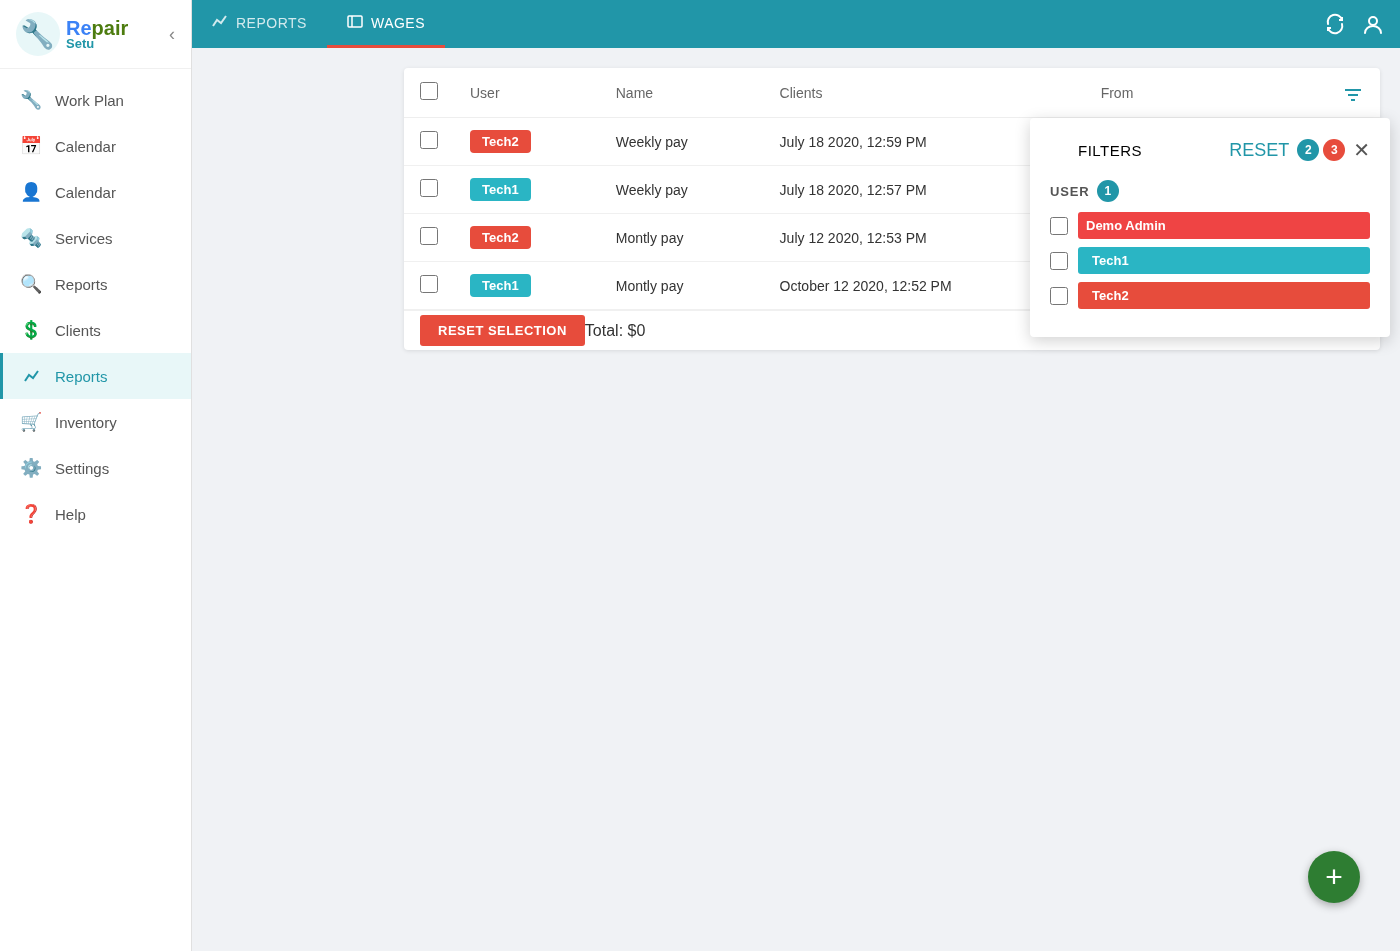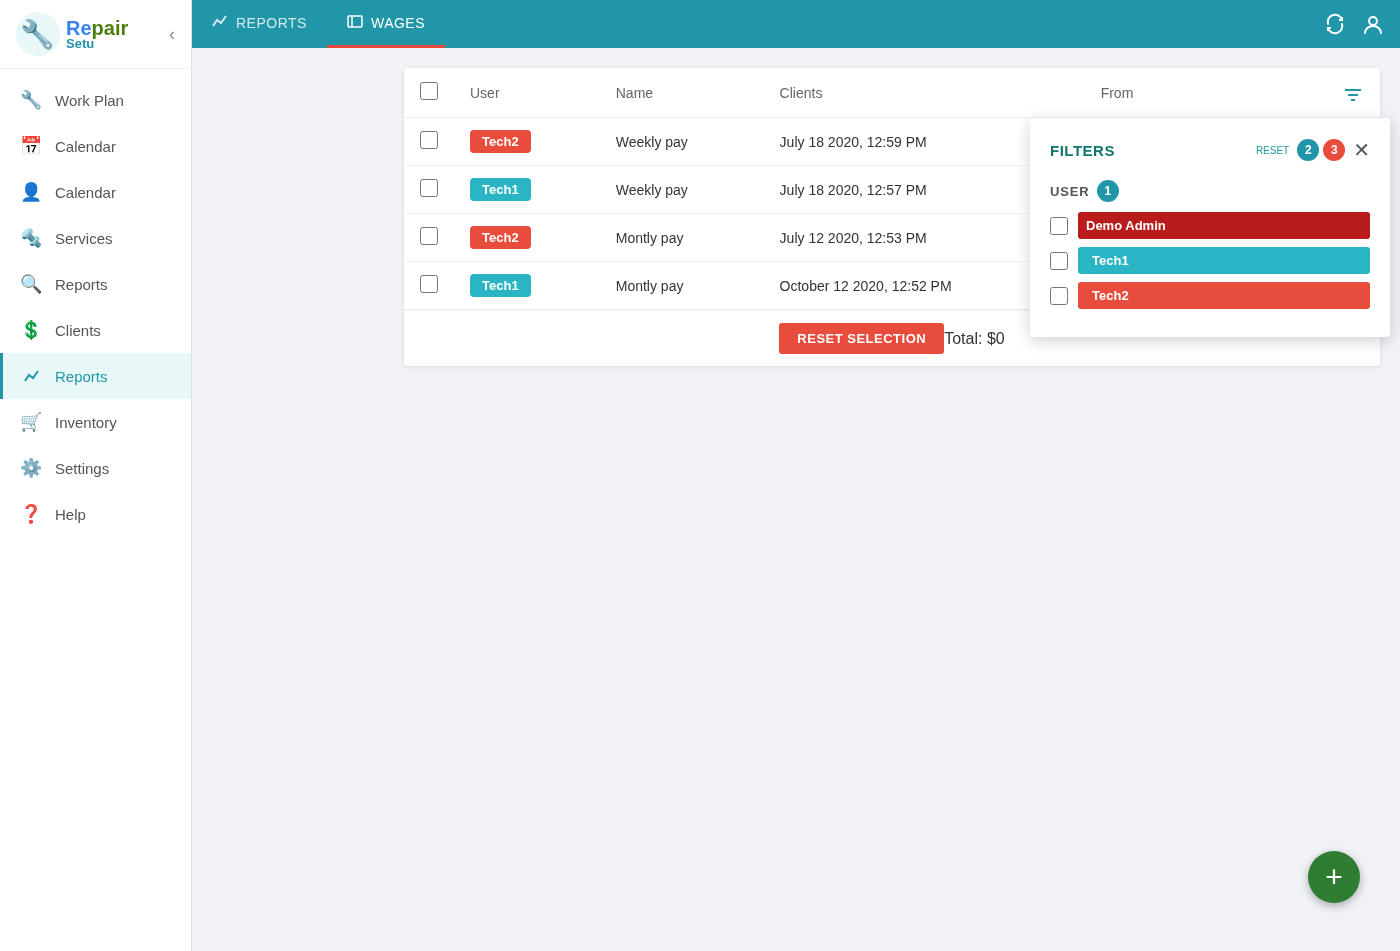--- a/index.html
+++ b/index.html
@@ -168,22 +168,22 @@
       color: #2196a8;
       font-size: 20px;
       background: none;
       border: none;
     }
 
     
     .card-footer {
       display: flex;
       align-items: center;
-      justify-content: center;
-      padding: 12px 16px;
+      justify-content: flex-start;
+      padding: 4px 16px;
       border-top: 1px solid #f0f0f0;
     }
     .reset-selection-btn {
       background: #e74c3c;
       color: #fff;
       border: none;
       padding: 8px 18px;
       font-size: 13px;
       font-weight: 600;
       border-radius: 3px;
@@ -228,28 +228,29 @@
       z-index: 200;
       padding: 20px;
     }
     .filter-panel-header {
       display: flex;
       align-items: center;
       margin-bottom: 18px;
     }
     .filters-label {
       font-size: 15px;
-      font-weight: 700;
-      color: #0f766e;
+      font-weight: 400;
+      color: #000000;
       letter-spacing: 0.5px;
       flex: 1;
+      margin-left: 28px;
     }
     .reset-link {
       color: #2196a8;
-      font-size: 10px;
+      font-size: 18px;
       cursor: pointer;
       margin-right: 8px;
       text-decoration: none;
     }
     .badge-num {
       display: inline-flex;
       align-items: center;
       justify-content: center;
       width: 22px;
       height: 22px;
@@ -294,21 +295,21 @@
     }
     .filter-option-label {
       display: block;
       padding: 6px 14px;
       border-radius: 3px;
       color: #fff;
       font-size: 13px;
       font-weight: 600;
       flex: 1;
     }
-    .filter-label-admin { background: #b91c1c; padding-left: 8px; }
+    .filter-label-admin { background: #ef4444; padding-left: 8px; }
     .filter-label-tech1 { background: #2ab5c4; }
     .filter-label-tech2 { background: #e74c3c; }
   </style>
 </head>
 <body>
 
 <div id="sidebar">
   <div class="logo-area">
 
     <svg class="logo-icon" viewBox="0 0 44 44">

